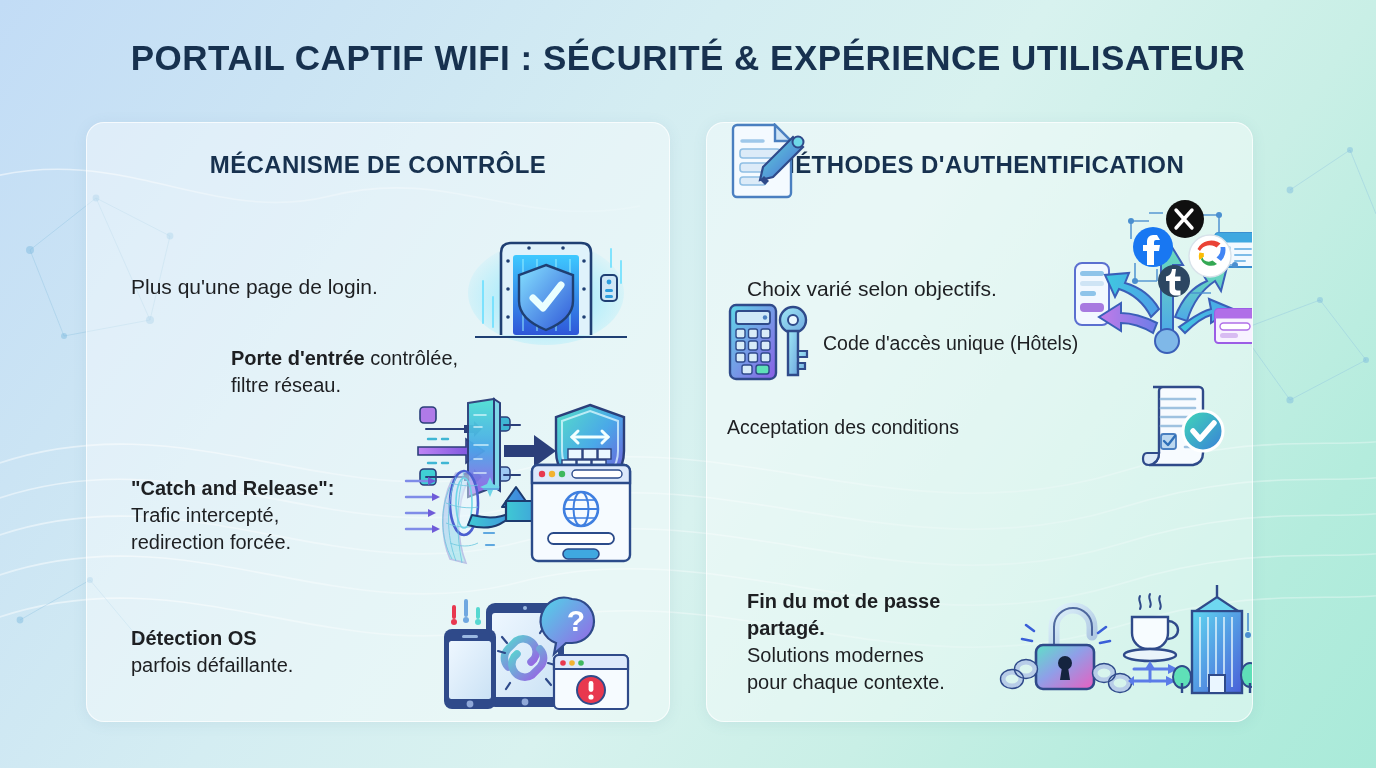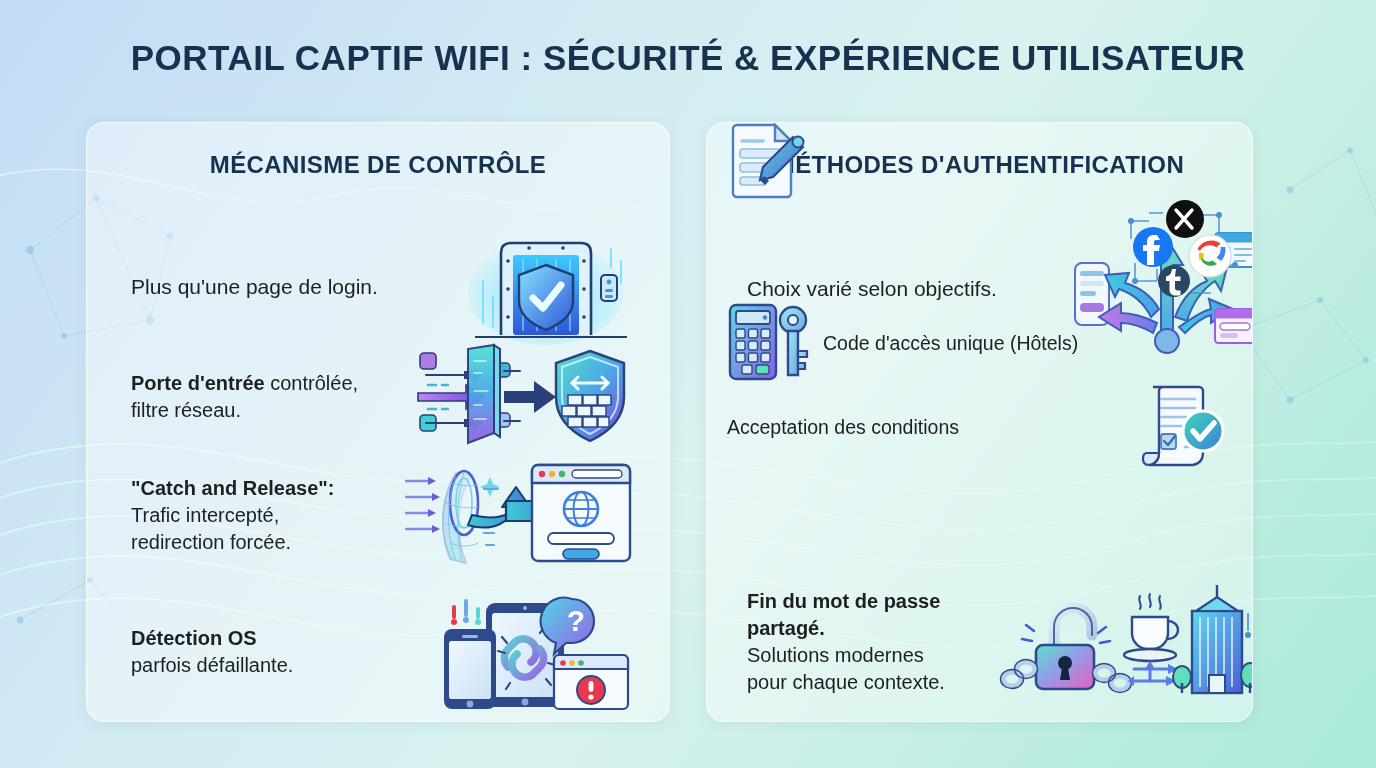--- a/index.html
+++ b/index.html
@@ -88,21 +88,21 @@
     line-height: 1.35;
   }
   .text-block b { font-weight: bold; }
 
   .lead { font-size: 21px; }
 
   
   .l-row { left: 44px; width: 500px; }
 
   .l1 { top: 108px; }
-  .l2 { top: 222px; }
+  .l2 { top: 222px; flex-direction: column; }
   .l3 { top: 340px; }
   .l4 { top: 470px; }
 
   .l-row .text-block { width: 300px; }
   .l-row .icon-box  { margin-left: auto; }
 
   
   .r-row { left: 40px; width: 508px; }
   .r1 { top: 108px; }
   .r-item { left: 40px; width: 508px; display: flex; align-items: center; }

